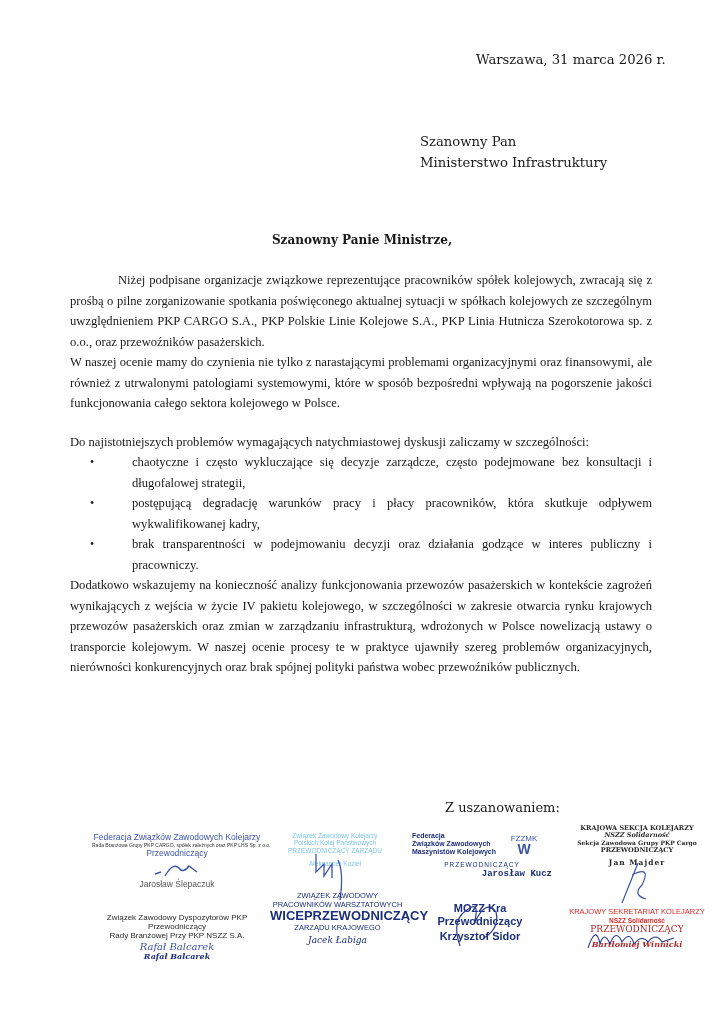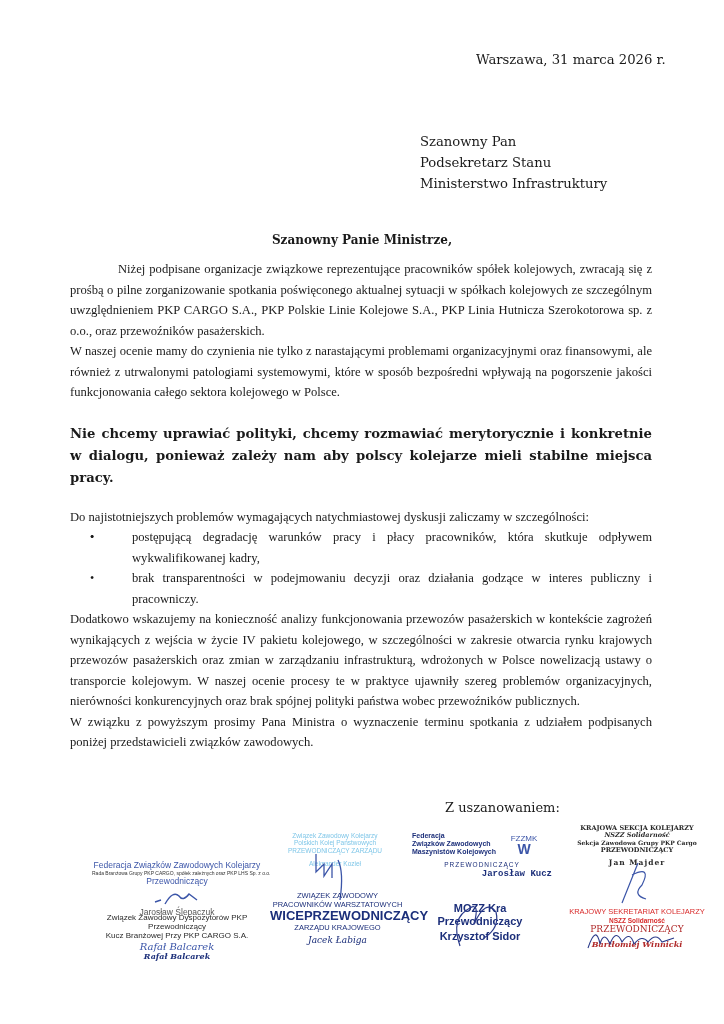--- a/index.html
+++ b/index.html
@@ -2,86 +2,83 @@
 <html><head>
 <meta charset="utf-8">
 <style>
   html, body { margin: 0; padding: 0; background: #ffffff; }
   body { width: 724px; height: 1024px; position: relative; overflow: hidden;
          font-family: "DejaVu Serif", "Liberation Serif", serif; color: #1a1a1a; }
   .page { position: absolute; left: 0; top: 0; width: 724px; height: 1024px; }
   .date { position: absolute; top: 52px; left: 476px; font-size: 13.2px; }
   .addressee { position: absolute; top: 131px; left: 420px; font-size: 13.2px; font-weight: normal; line-height: 21px; }
   .salutation { position: absolute; top: 233px; left: 0; width: 724px; text-align: center; font-size: 12px; font-weight: bold; }
-  .body { position: absolute; top: 259px; left: 70px; width: 582px; font-size: 12.6px; line-height: 20.5px; text-align: justify; font-family: "Liberation Serif", "DejaVu Serif", serif; }
+  .body { position: absolute; top: 270px; left: 70px; width: 582px; font-size: 12.6px; line-height: 20.5px; text-align: justify; font-family: "Liberation Serif", "DejaVu Serif", serif; }
   .body p { margin: 0; }
   .indent { text-indent: 48px; }
   .bold-para { font-weight: bold; font-size: 13.2px; margin-top: 20px !important; line-height: 22px; font-family: "DejaVu Serif", serif; }
   .gap { margin-top: 18px !important; }
   ul.bullets { margin: 0; padding: 0 0 0 62px; list-style: none; }
   ul.bullets li { position: relative; }
   ul.bullets li .dot { position: absolute; left: -42px; top: 0; font-size: 12px; }
   .closing { position: absolute; top: 800px; left: 445px; font-size: 13px; }
 
   .stamp { position: absolute; text-align: center; font-family: "Liberation Sans", "DejaVu Sans", sans-serif; line-height: 1.15; }
   .stamp .l { display: block; white-space: nowrap; }
   .sig { display: block; }
-  .blue { color: #3b55a8; margin-top: 28px; }
+  .blue { color: #3b55a8; }
   .lightblue { color: #7fc6e8; }
   .navy { color: #1c2f7a; }
   .dark { color: #2a2a2a; }
   .red { color: #d82a2a; }
   .script { font-family: "DejaVu Serif", serif; font-style: italic; }
   .spaced { letter-spacing: 1px; }
 </style>
 </head>
 <body>
 
 <div class="page">
 
   <div class="date">Warszawa, 31 marca 2026 r.</div>
 
   <div class="addressee">
     <div>Szanowny Pan</div>
-    <div>Podsekretarz Stanu</div>
     <div>Ministerstwo Infrastruktury</div>
   </div>
 
   <div class="salutation">Szanowny Panie Ministrze,</div>
 
   <div class="body">
     <p class="indent">Niżej podpisane  organizacje związkowe reprezentujące pracowników spółek kolejowych, zwracają się z prośbą o pilne zorganizowanie spotkania poświęconego aktualnej sytuacji w spółkach kolejowych ze szczególnym uwzględnieniem PKP CARGO S.A., PKP Polskie Linie Kolejowe S.A., PKP Linia Hutnicza Szerokotorowa sp. z o.o., oraz przewoźników pasażerskich.</p>
     <p>W naszej ocenie mamy do czynienia nie tylko z narastającymi problemami organizacyjnymi oraz finansowymi, ale również z utrwalonymi patologiami systemowymi, które w sposób bezpośredni wpływają na pogorszenie jakości funkcjonowania całego sektora kolejowego w Polsce.</p>
-    <p class="bold-para">Nie chcemy uprawiać polityki, chcemy rozmawiać merytorycznie i konkretnie w dialogu, ponieważ zależy nam aby polscy kolejarze mieli stabilne miejsca pracy.</p>
     <p class="gap">Do najistotniejszych problemów wymagających natychmiastowej dyskusji zaliczamy w szczególności:</p>
     <ul class="bullets">
-      <li><span class="dot">•</span></li>
+      <li><span class="dot">•</span><span>chaotyczne i często wykluczające się  decyzje zarządcze, często podejmowane bez konsultacji i długofalowej strategii,</span></li>
       <li><span class="dot">•</span><span>postępującą degradację warunków pracy i płacy pracowników, która skutkuje odpływem wykwalifikowanej kadry,</span></li>
       <li><span class="dot">•</span><span>brak transparentności w podejmowaniu decyzji oraz działania godzące w interes publiczny i pracowniczy.</span></li>
     </ul>
     <p>Dodatkowo wskazujemy na konieczność analizy funkcjonowania przewozów pasażerskich w kontekście zagrożeń wynikających z wejścia w życie IV pakietu kolejowego, w szczególności w zakresie otwarcia rynku krajowych przewozów pasażerskich oraz zmian    w zarządzaniu infrastrukturą, wdrożonych w Polsce nowelizacją ustawy o transporcie kolejowym. W naszej ocenie procesy te w praktyce ujawniły szereg problemów organizacyjnych, nierówności konkurencyjnych oraz brak spójnej polityki państwa wobec przewoźników publicznych.</p>
-    <p>W związku z powyższym prosimy Pana Ministra o wyznaczenie terminu spotkania z udziałem podpisanych poniżej przedstawicieli związków zawodowych.</p>
   </div>
 
   <div class="closing">Z uszanowaniem:</div>
 
   <div class="stamp blue" style="left:92px; top:833px; width:170px; font-size:8.5px;">
     <span class="l">Federacja Związków Zawodowych Kolejarzy</span>
     <span class="l" style="font-size:5px; color:#333;">Rada Branżowa Grupy PKP CARGO, spółek zależnych oraz PKP LHS Sp. z o.o.</span>
     <span class="l">Przewodniczący</span>
     <svg class="sig" width="60" height="18" style="margin:2px auto;">
         <path d="M8 14 L14 12 M18 16 Q26 2 32 8 Q36 14 42 6 L50 12" stroke="#3b55a8" stroke-width="1.4" fill="none"></path>
       </svg>
     <span class="l" style="color:#555;">Jarosław Ślepaczuk</span>
   </div>
 
   <div class="stamp dark" style="left:92px; top:913px; width:170px; font-size:8px;">
     <span class="l">Związek Zawodowy Dyspozytorów PKP</span>
     <span class="l">Przewodniczący</span>
-    <span class="l">Kucz Branżowej Przy PKP CARGO S.A.</span>
+    <span class="l">Rady Branżowej Przy PKP NSZZ S.A.</span>
     <span class="l script" style="color:#3b55a8; font-size:10px;">Rafał Balcarek</span>
     <span class="l script" style="font-size:8px; font-weight:bold; color:#1c2f7a;">Rafał Balcarek</span>
   </div>
 
   <div class="stamp lightblue" style="left:270px; top:832px; width:130px; font-size:6.5px;">
     <span class="l">Związek Zawodowy Kolejarzy</span>
     <span class="l">Polskich Kolej Państwowych</span>
     <span class="l">PRZEWODNICZĄCY ZARZĄDU</span>
     <span class="l" style="margin-top:6px;">Aleksander Kozieł</span>
     <svg width="40" height="60" style="position:absolute; left:40px; top:10px;">

